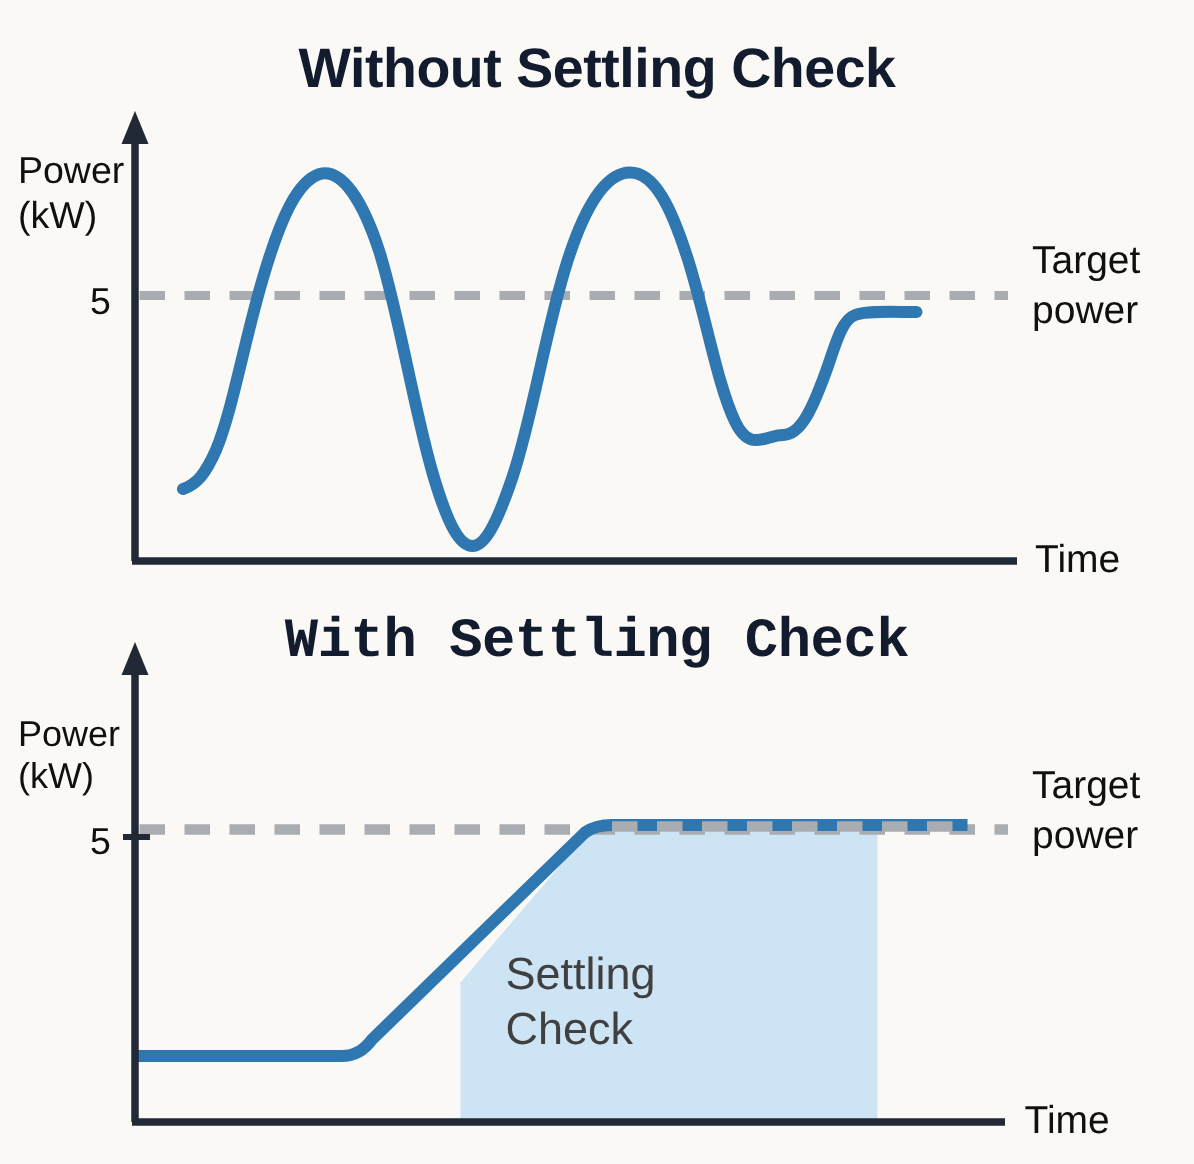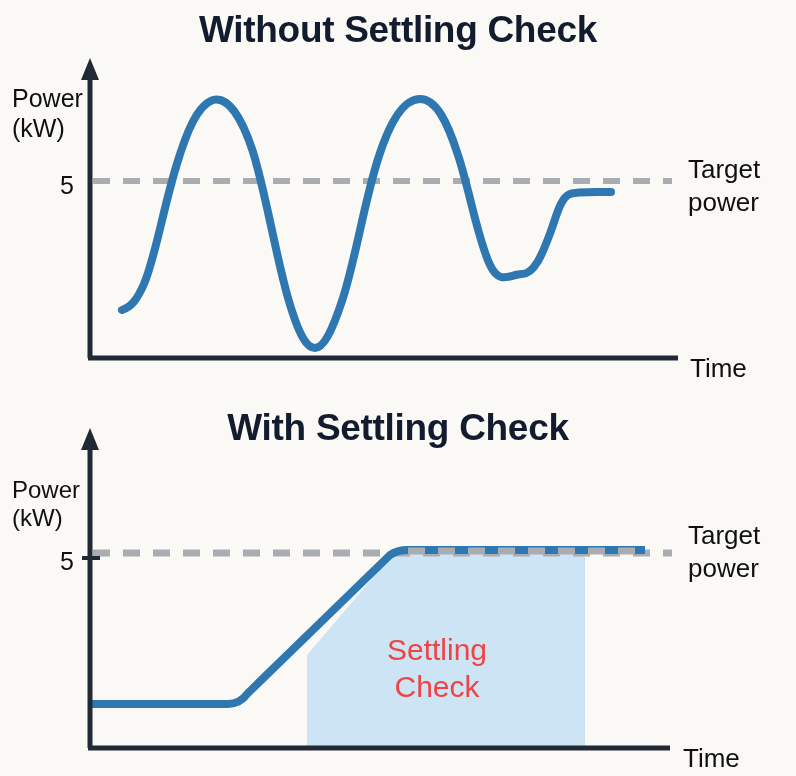--- a/index.html
+++ b/index.html
@@ -16,36 +16,36 @@
     width: 796px;
     height: 776px;
     background: #faf9f6;
     overflow: hidden;
   }
   .panel {
     position: absolute;
     left: 0;
     width: 796px;
   }
-  #panel-top   { top: 0px;   height: 390px; }
+  #panel-top   { top: 16px;   height: 390px; }
   #panel-bottom{ top: 390px; height: 386px; }
 
   .chart-title {
     position: absolute;
     left: 0;
     width: 796px;
     text-align: center;
     font-size: 37px;
     font-weight: bold;
     color: #131c2e;
     letter-spacing: -0.3px;
     white-space: nowrap;
   }
   #title-top    { top: 9px;  }
-  #title-bottom { top: 17px; }
+  #title-bottom { top: 17px; font-family: Liberation Mono, monospace; }
 
   .axis-label {
     position: absolute;
     font-size: 25px;
     color: #101010;
     white-space: nowrap;
     line-height: 1.18;
   }
   .axis-label.small { font-size: 24px; }
 
@@ -54,28 +54,26 @@
     left: 0;
     top: 0;
   }
 
   .tgt-label {
     position: absolute;
     font-size: 26px;
     color: #101010;
     line-height: 1.25;
     white-space: nowrap;
-    margin-top: 12px;
   }
 
   .settling-label {
     position: absolute;
     font-size: 30px;
-    color: #ef4444;
-    text-align: center;
+    color: #404040;
     line-height: 1.22;
     white-space: nowrap;
   }
 </style>
 </head>
 <body>
 
 <div id="figure">
 
   <div class="panel" id="panel-top">

